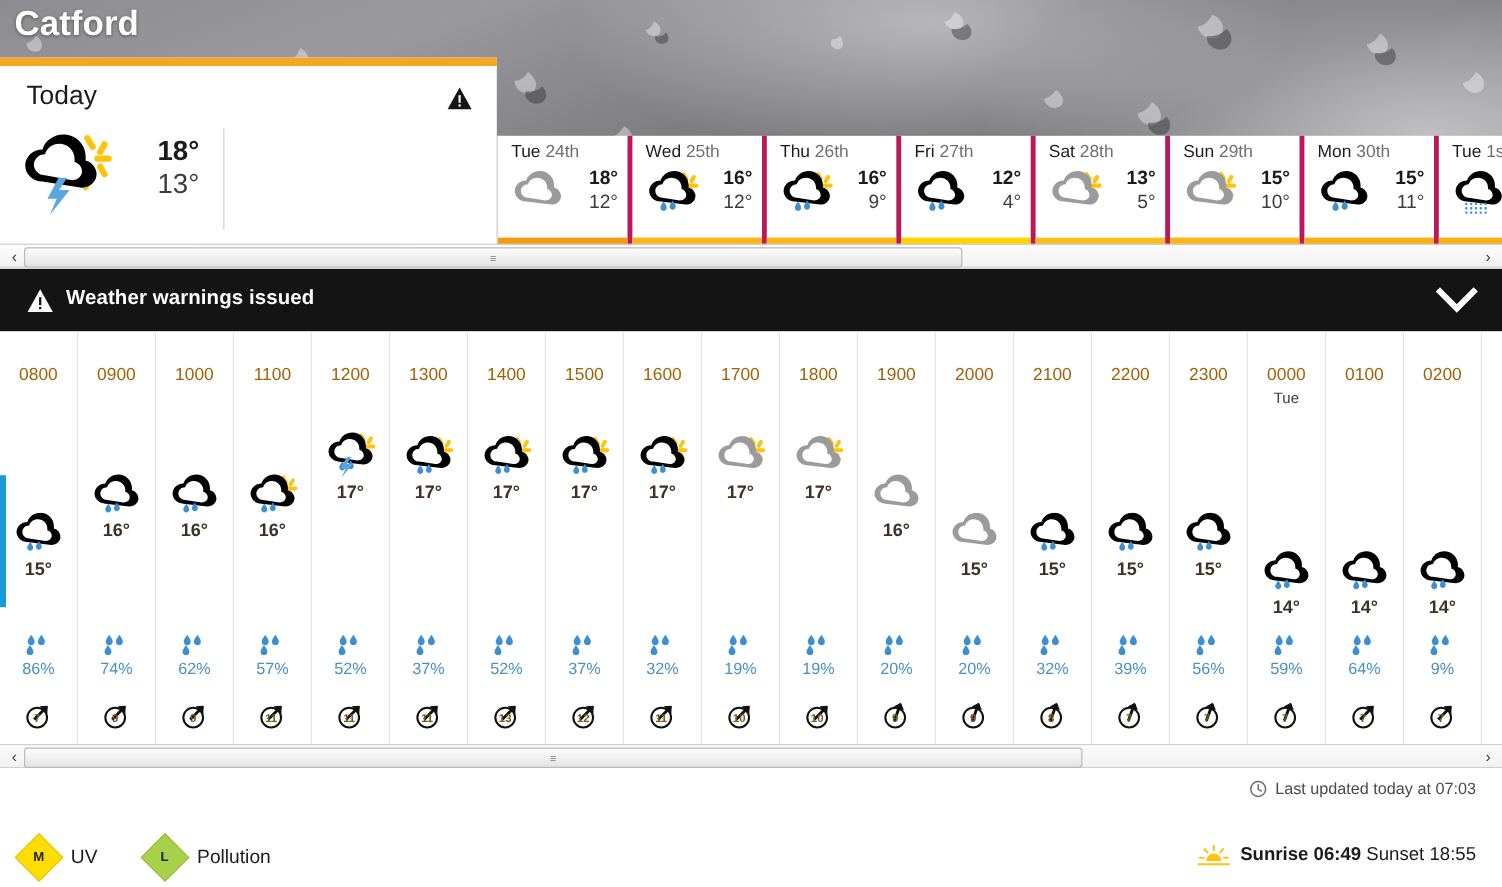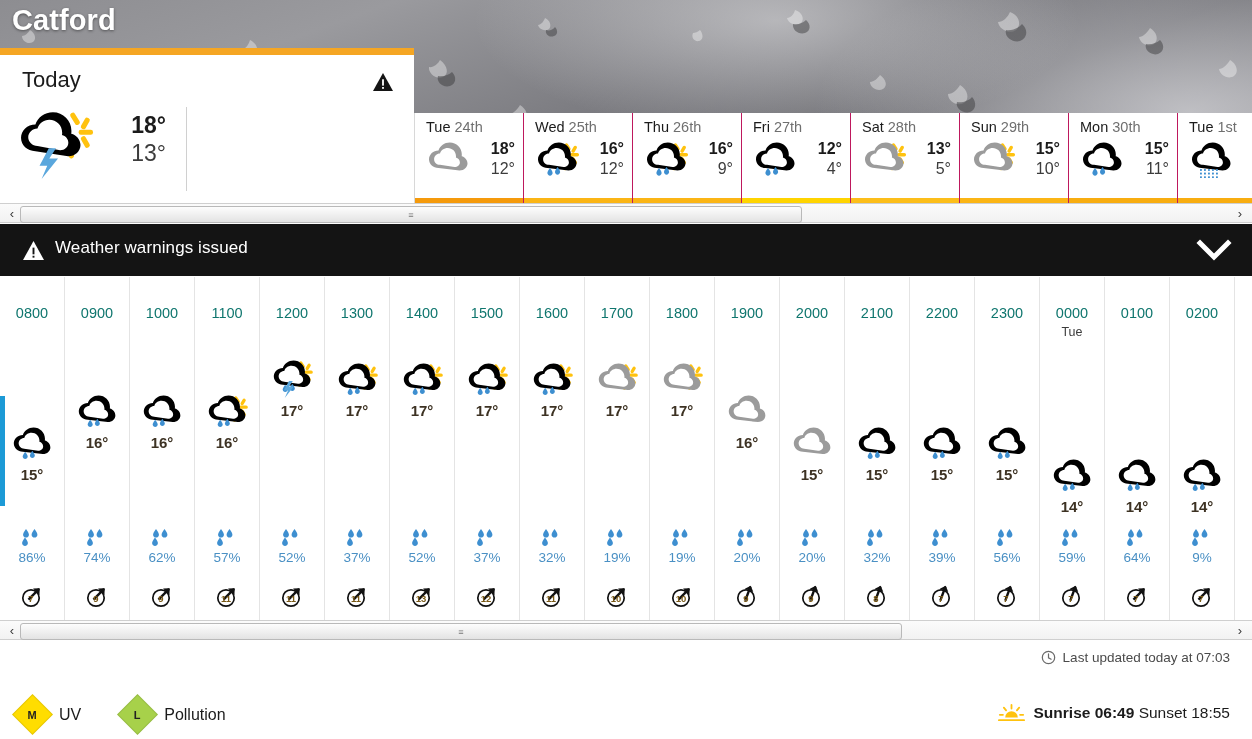--- a/index.html
+++ b/index.html
@@ -34,21 +34,21 @@
   .today-body{position:absolute;left:0;top:52px;width:414px;height:95px;display:flex;align-items:flex-start;}
   .today-icon{width:96px;display:flex;justify-content:center;padding-left:8px;}
   .today-temps{width:62px;text-align:right;padding-top:4px;}
   .today-temps .hi{font-size:23px;font-weight:bold;color:#1b1b1b;display:block;line-height:28px;}
   .today-temps .lo{font-size:23px;color:#3c3c3c;display:block;line-height:28px;}
   .today-sep{width:1px;background:#d0d0d0;height:84px;margin:0 18px 0 20px;}
   .today-desc{font-size:19px;line-height:27px;color:#1b1b1b;width:215px;padding-top:3px;}
 
   
   .daystrip{position:absolute;left:414px;top:113px;width:838px;height:91px;display:flex;overflow:hidden;}
-  .day{position:relative;width:108px;flex:0 0 108px;height:91px;background:#fff;border-left:1px solid #be185d;}
+  .day{position:relative;width:108px;flex:0 0 108px;height:91px;background:#fff;border-left:4px solid #be185d;}
   .day:first-child{border-left:1px solid #d8d8d8;}
   .day-name{position:absolute;left:11px;top:6px;font-size:14.5px;color:#1b1b1b;white-space:nowrap;}
   .day-name .dd{color:#6f6f6f;}
   .day-icon{position:absolute;left:6px;top:26px;width:54px;height:44px;display:flex;align-items:center;justify-content:center;}
   .day-temps{position:absolute;right:8px;top:26px;text-align:right;}
   .day-temps .hi{font-size:16px;font-weight:bold;color:#1b1b1b;line-height:20px;display:block;}
   .day-temps .lo{font-size:16px;color:#3c3c3c;line-height:20px;display:block;}
   .day-bar{position:absolute;left:0;bottom:0;width:100%;height:6px;}
 
   
@@ -60,30 +60,30 @@
   .hscroll .arrow.right{right:2px;}
   .hscroll .thumb{position:absolute;top:2px;height:15px;border:1px solid #b9b9b9;border-radius:3px;
     background:linear-gradient(#fdfdfd,#e3e3e3);display:flex;align-items:center;justify-content:center;}
   .hscroll .grip{font-size:9px;color:#777;letter-spacing:0;line-height:8px;}
   #scroll-top{top:203px;}
   #scroll-bottom{top:620px;}
 
   
   .warnbar{position:absolute;left:0;top:224px;width:1252px;height:52px;background:#141414;color:#fff;}
   .warnbar .wtri{position:absolute;left:22px;top:16px;width:23px;height:21px;}
-  .warnbar .wtext{position:absolute;left:55px;top:14px;font-size:17px;font-weight:normal;letter-spacing:.1px;}
+  .warnbar .wtext{position:absolute;left:55px;top:14px;font-size:17px;font-weight:bold;letter-spacing:.1px;}
   .warnbar .chev{position:absolute;right:16px;top:12px;width:44px;height:28px;}
 
   
   .hourly{position:absolute;left:0;top:277px;width:1252px;height:343px;overflow:hidden;background:#fff;}
   .hourrow{display:flex;height:343px;}
   .hour{position:relative;width:65px;flex:0 0 65px;height:343px;border-right:1px solid #e4e4e4;box-sizing:border-box;}
   .hour:first-child{border-left:0;}
   .hour.active::before{content:"";position:absolute;left:0;top:119px;width:5px;height:110px;background:#1c9ad6;}
-  .h-time{position:absolute;left:0;right:0;top:28px;text-align:center;font-size:14.5px;color:#0f766e;}
+  .h-time{position:absolute;left:0;right:0;top:28px;text-align:center;font-size:14.5px;color:#a16207;}
   .h-day{position:absolute;left:0;right:0;top:48px;text-align:center;font-size:12.5px;color:#3b3b3b;}
   .h-block{position:absolute;left:0;right:0;display:flex;flex-direction:column;align-items:center;}
   .h-icon{width:44px;height:36px;display:flex;align-items:center;justify-content:center;}
   .h-temp{font-size:15px;font-weight:bold;color:#3d3223;margin-top:3px;}
   .h-precip{position:absolute;left:0;right:0;top:252px;display:flex;flex-direction:column;align-items:center;}
   .h-precip .pc{font-size:13.5px;color:#4a90c4;margin-top:4px;}
   .h-wind{position:absolute;left:0;right:0;top:305px;display:flex;justify-content:center;}
 
   
   .updated{position:absolute;right:22px;top:650px;display:flex;align-items:center;gap:7px;

